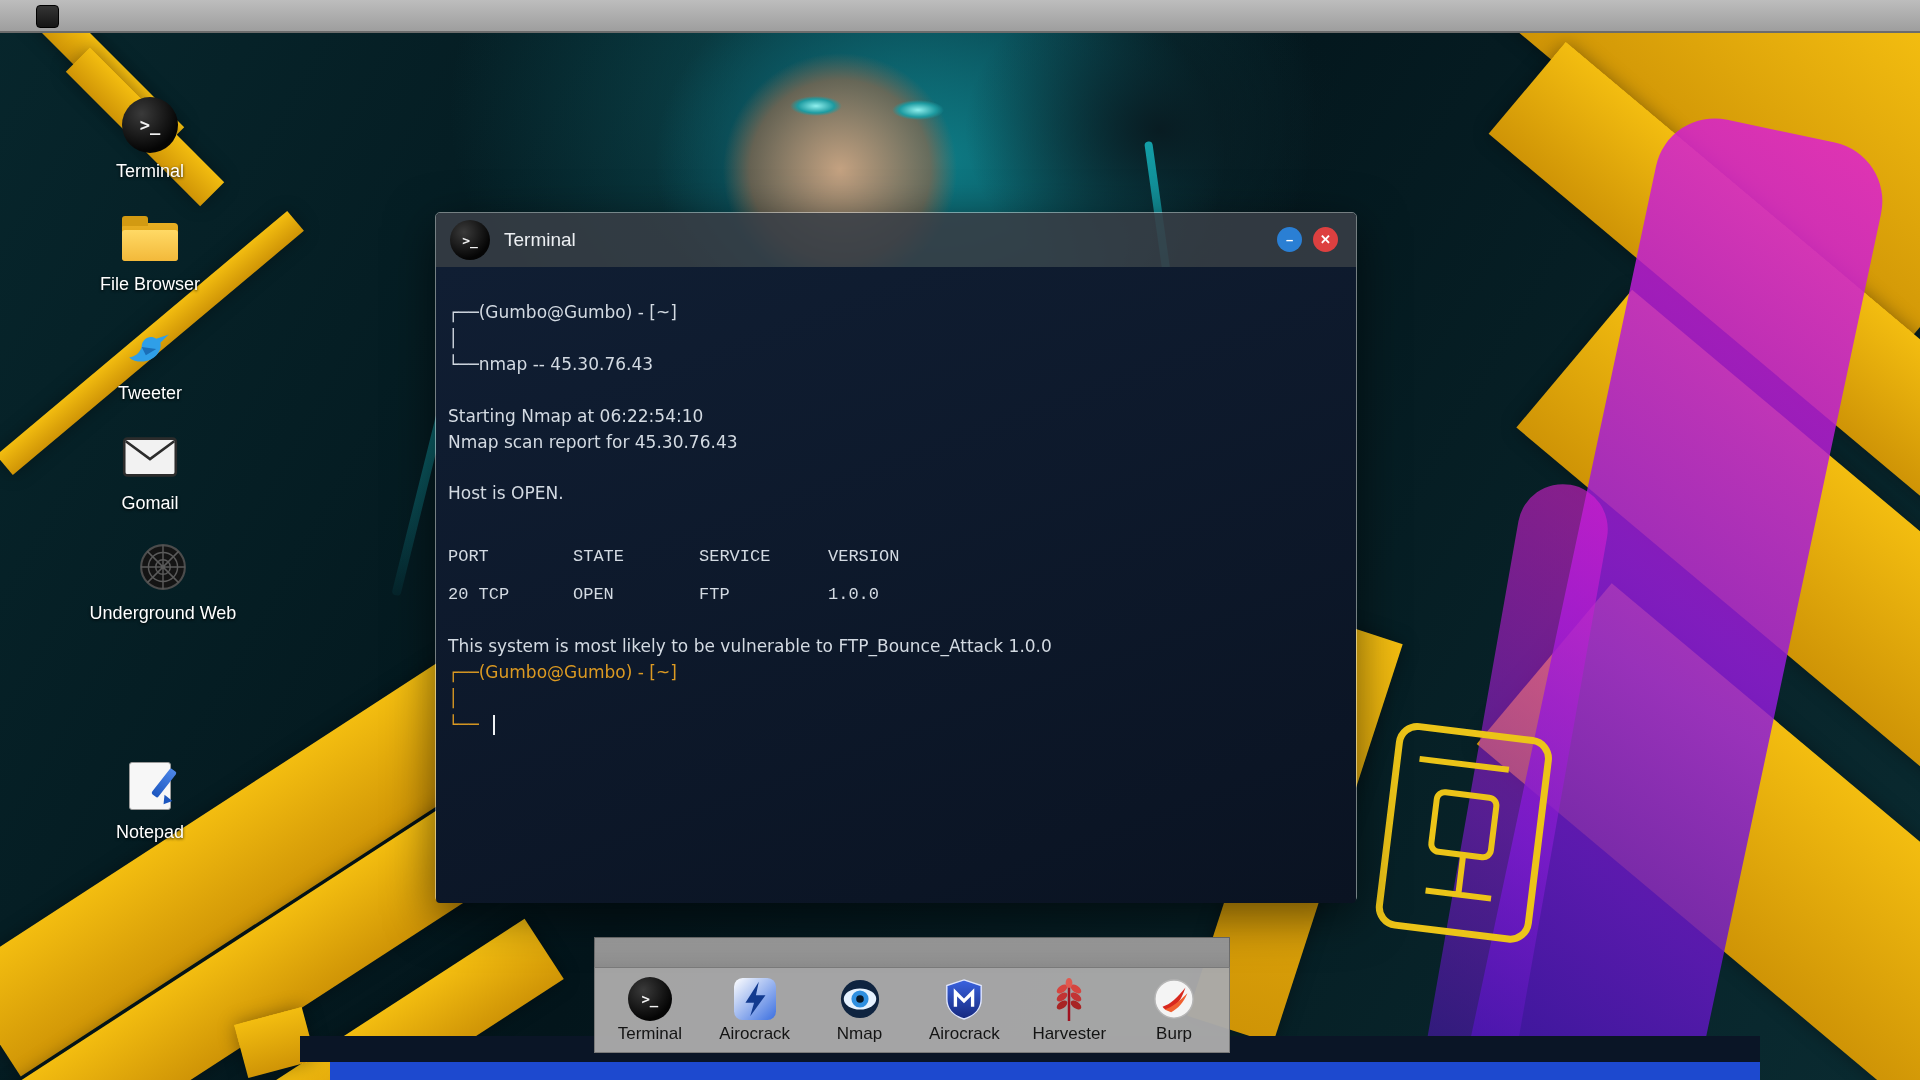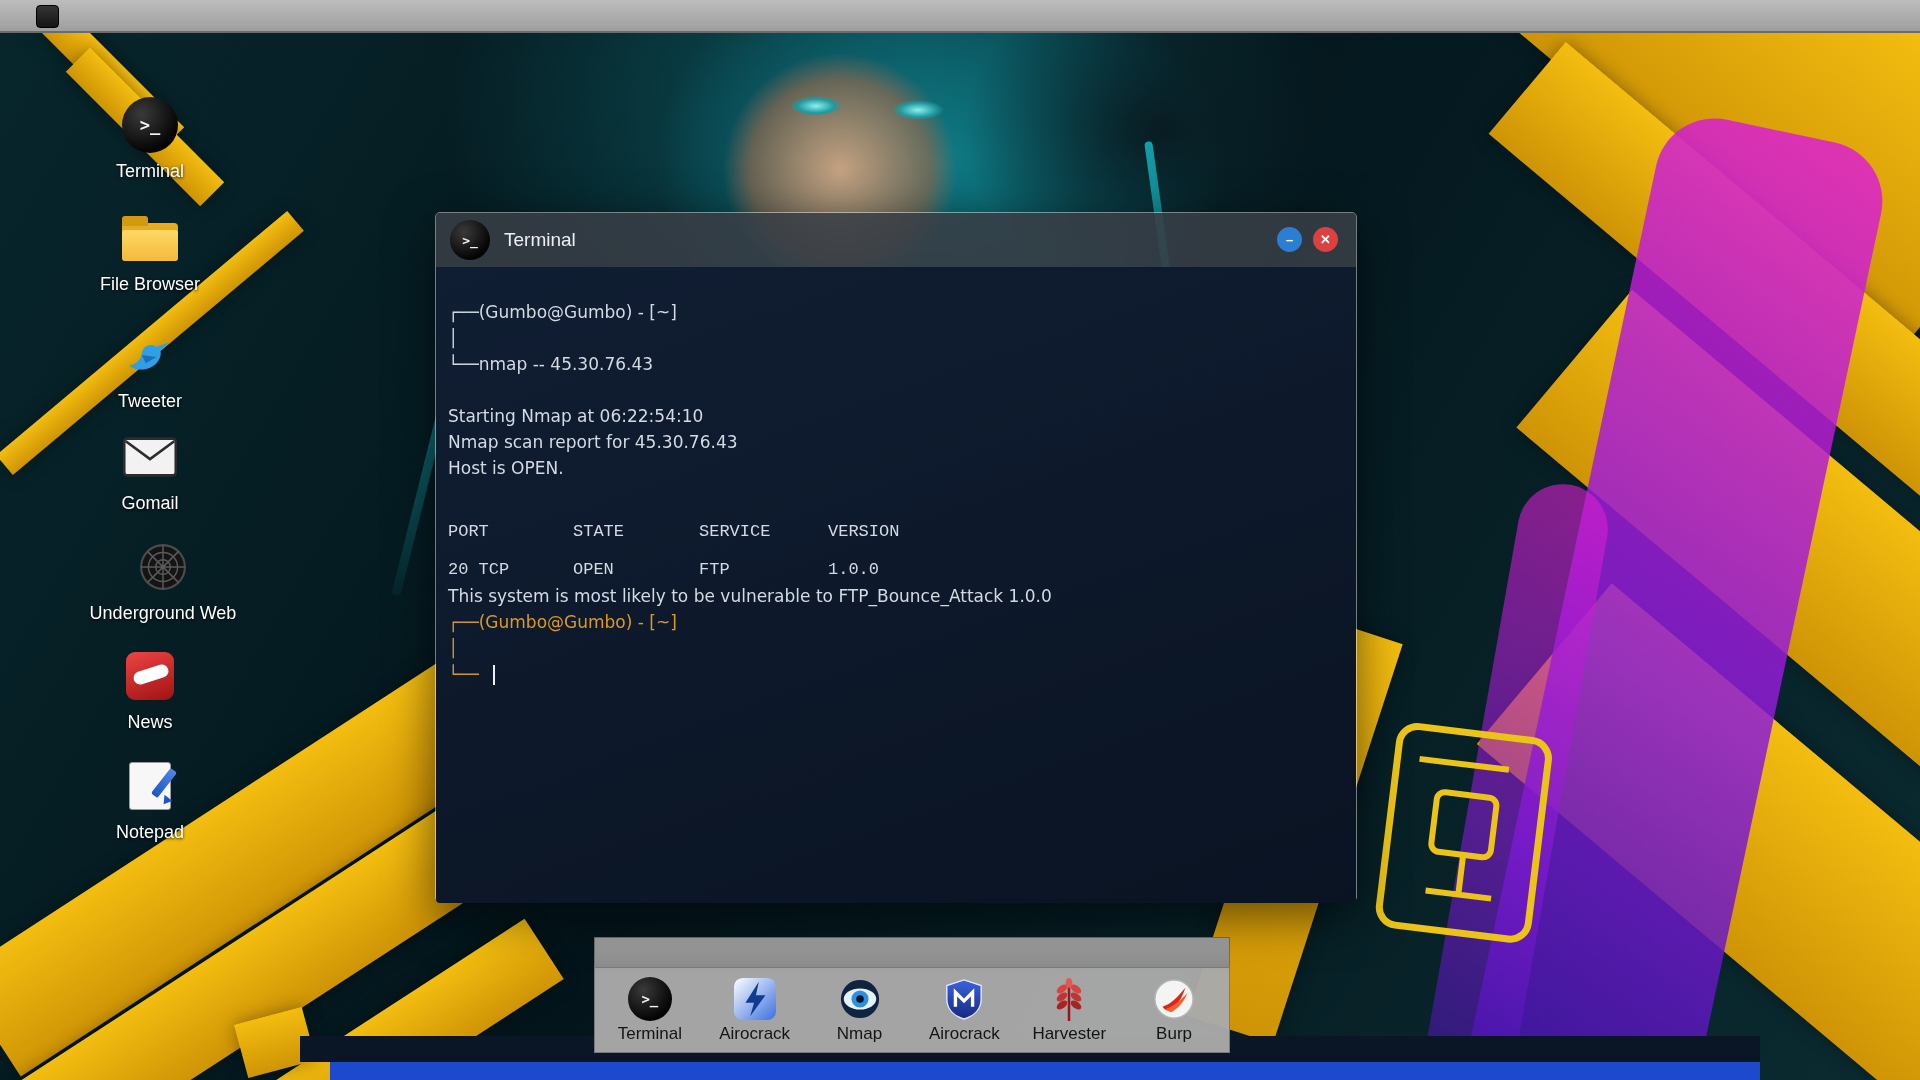--- a/index.html
+++ b/index.html
@@ -62,21 +62,21 @@
   .title-text { margin-left:14px; color:#eceff2; font-size:19px; }
   .win-btn { position:absolute; top:14px; width:25px; height:25px; border-radius:50%; display:flex; align-items:center; justify-content:center;
     color:#fff; font-size:13px; font-weight:bold; cursor:pointer; }
   .btn-min { right:54px; background:#2a7fd4; }
   .btn-close { right:18px; background:#dd4040; }
   .term-body { height:636px; background:linear-gradient(160deg,#101e33,#0a1322); border-radius:0 0 4px 4px;
     padding:32px 20px 0 12px; font-family:"DejaVu Sans", sans-serif; font-size:17px; line-height:26px; color:#d3dae2; }
   .orange { color:#dc9a22; }
   .tcol { display:inline-block;font-family:Liberation Mono, monospace; }
   .tcol.c0 { width:125px; } .tcol.c1 { width:126px;margin-top:12px; } .tcol.c2 { width:129px; }
-  .mt1 { margin-top:26px; } .mt2 { } .mt15 { }
+  .mt1 { margin-top:26px; } .mt2 { } .mt15 { margin-top:25px; }
   .cursor { display:inline-block; width:2px; height:20px; background:#eef1f4; vertical-align:middle; margin-left:14px; }
 
   
   .dock { position:absolute; left:594px; top:937px; width:636px; z-index:4; }
   .dock-handle { height:30px; background:linear-gradient(#a2a2a2,#8c8c8c); border:1px solid #6f6f6f; border-bottom:none; }
   .dock-main { height:86px; background:rgba(169,169,169,.97); border:1px solid #7a7a7a;
     display:flex; align-items:center; justify-content:space-evenly; }
   .dock-item { width:100px; display:flex; flex-direction:column; align-items:center; cursor:pointer; }
   .dock-item .term-badge.dk { width:44px; height:44px; font-size:14px; }
   .dock-label { margin-top:3px; font-size:17px; color:#141414; }
@@ -143,21 +143,21 @@
       <div class="di-slot">
         <div class="folder">
           <div class="back"></div>
             <div class="tab"></div>
             <div class="front"></div>
         </div>
       </div>
       <div class="di-label">File Browser</div>
     </div>
 
-    <div class="desk-icon" style="top:290px;">
+    <div class="desk-icon" style="top:282px;">
       <div class="di-slot">
         <svg width="50" height="42" viewBox="0 0 48 40">
           <path d="M4 30 C10 29 14 26 16 20 C16 12 24 8 30 12 L42 8 L34 16 C36 24 28 34 16 34 C11 34 7 33 4 30 Z" fill="#2f9fe8"></path>
           <path d="M16 20 L30 22 L20 28 Z" fill="#1b6fb8"></path>
         </svg>
       </div>
       <div class="di-label">Tweeter</div>
     </div>
 
     <div class="desk-icon" style="top:392px;">
@@ -177,28 +177,20 @@
           <g stroke="#5a5a5a" stroke-width="1.4" fill="none">
             <circle cx="24" cy="24" r="14"></circle>
               <circle cx="24" cy="24" r="7"></circle>
             <path d="M24 3 V45 M3 24 H45 M9 9 L39 39 M39 9 L9 39"></path>
           </g>
         </svg>
       </div>
       <div class="di-label">Underground Web</div>
     </div>
 
-    <div class="desk-icon" style="top:611px;">
-      <div class="di-slot">
-        <div class="news-badge">
-            <div class="swoosh"></div>
-          </div>
-      </div>
-      <div class="di-label">News</div>
-    </div>
 
     <div class="desk-icon" style="top:721px;">
       <div class="di-slot">
         <div class="notepad-badge">
           <div class="pencil"></div>
             <div class="pencil-tip"></div>
         </div>
       </div>
       <div class="di-label">Notepad</div>
     </div>

